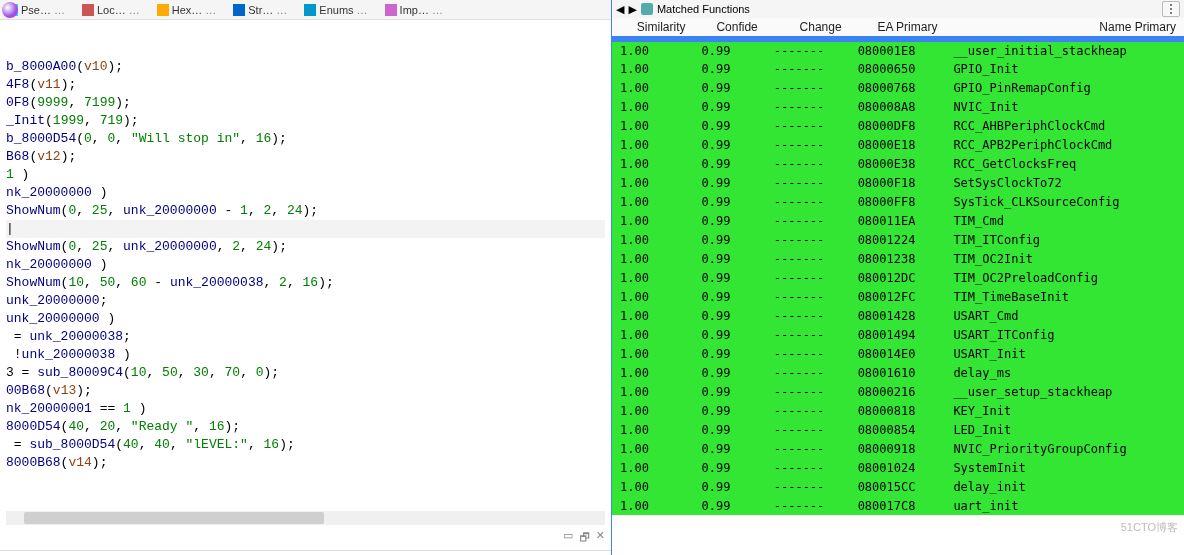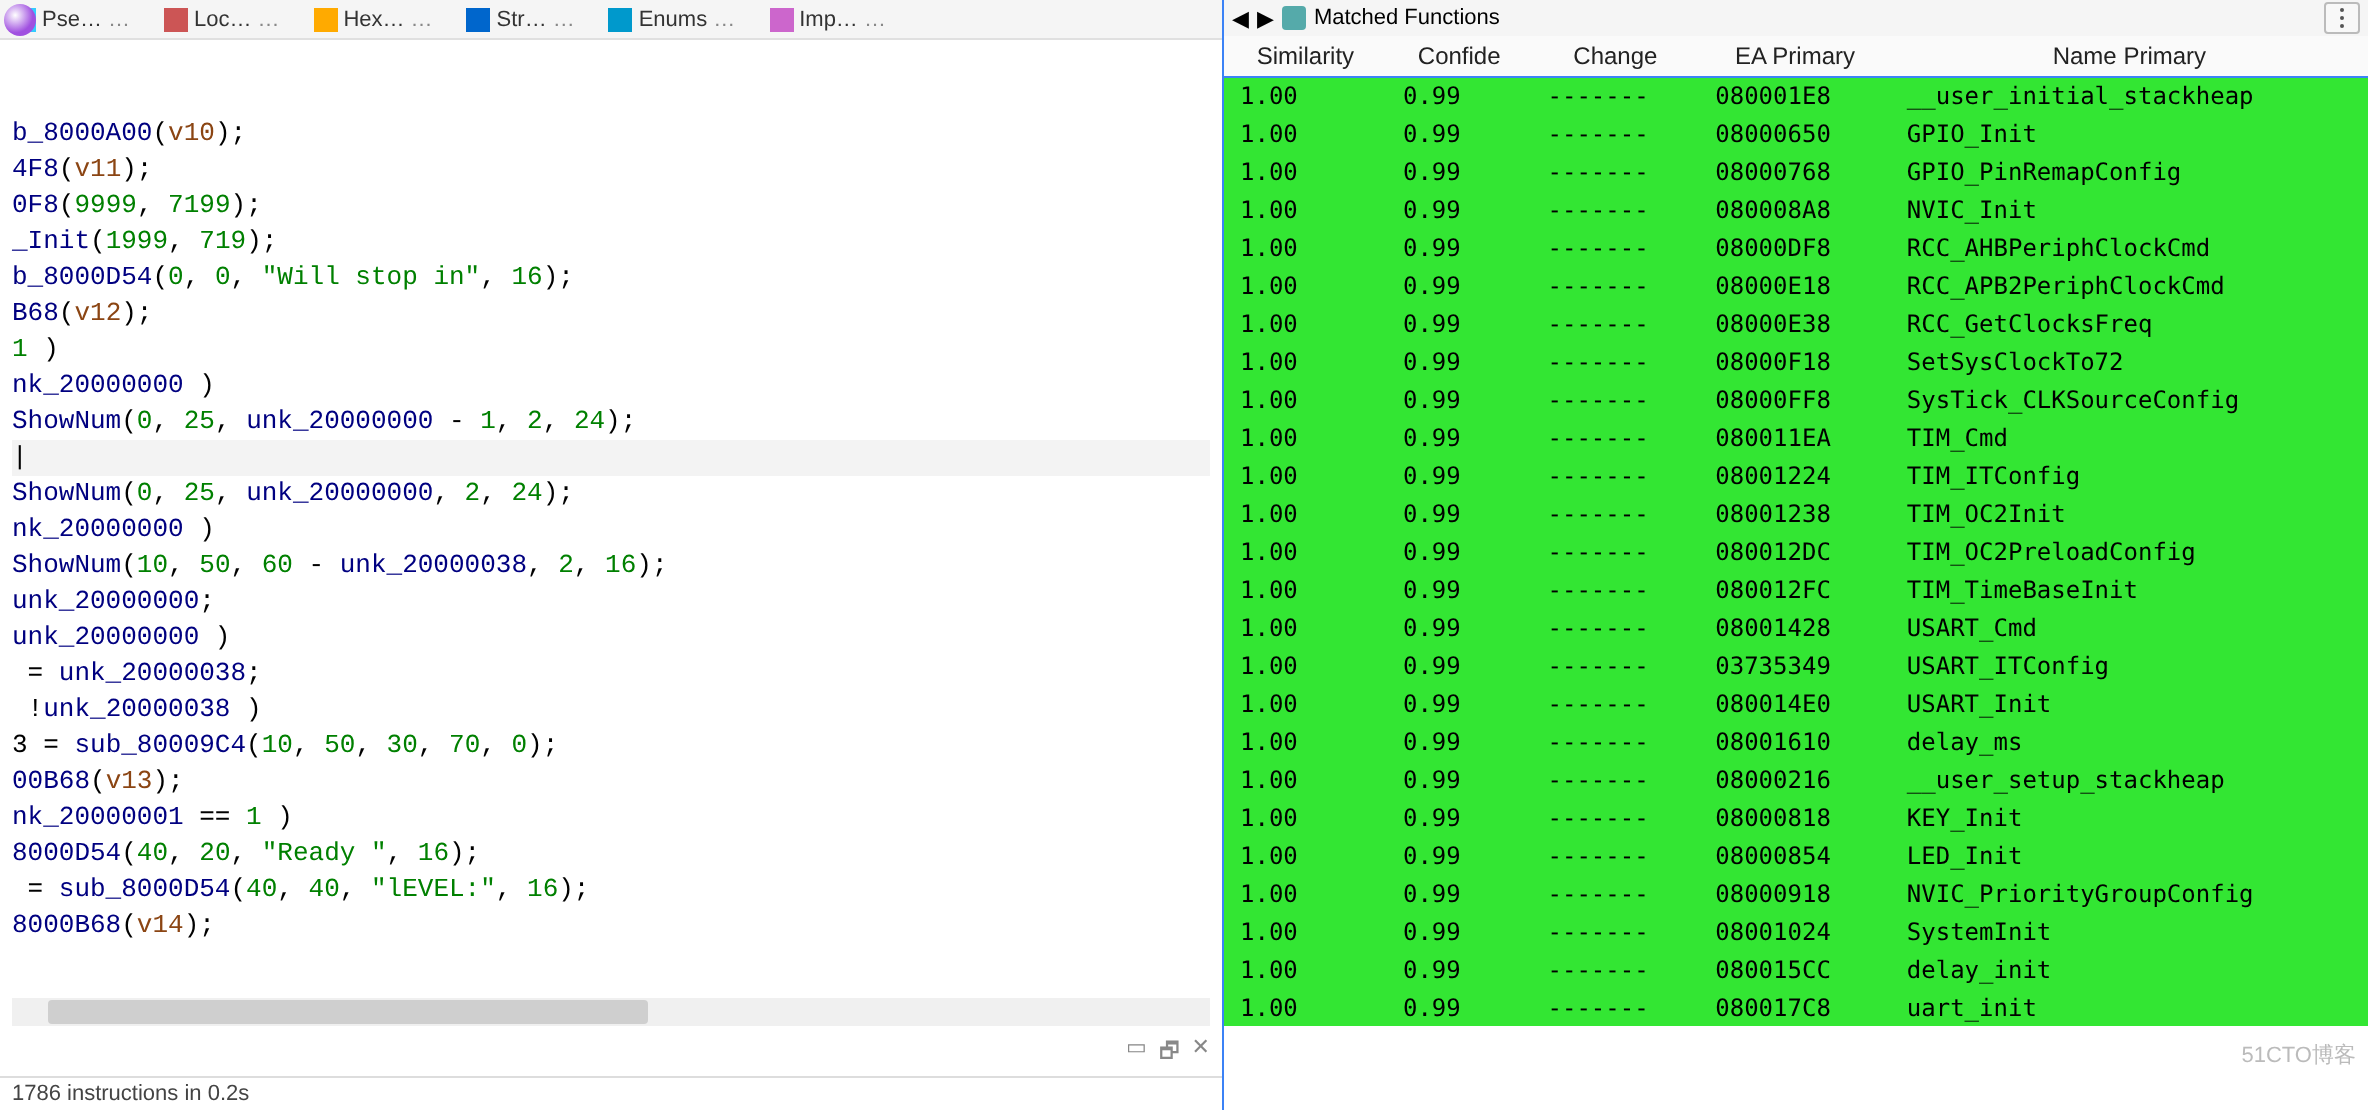--- a/index.html
+++ b/index.html
@@ -22,21 +22,21 @@
 .hscroll { height: 14px; background: #f0f0f0; position: relative; margin: 0 6px 2px 6px; }
 .hscroll .thumb { position: absolute; left: 18px; top: 1px; height: 12px; width: 50%; background: #cfcfcf; border-radius: 2px; }
 .sub-icons { display:flex; justify-content:flex-end; gap:6px; padding:2px 6px; color:#888; font-size:11px; }
 .bottom { font-size: 11px; color: #444; padding: 2px 6px; border-top:1px solid #ddd; }
 
 .right-pane { flex: 1; display: flex; flex-direction: column; position: relative; }
 .right-head { display: flex; align-items: center; height: 18px; padding: 0 4px; gap: 4px; background: #f5f5f5; font-size: 11px; }
 .right-head .ricon { width: 12px; height: 12px; background: #5aa; border-radius: 2px; }
 .table-wrap { flex: 1; overflow: hidden; }
 table { border-collapse: collapse; width: 100%; font-family: "Segoe UI", Tahoma, sans-serif; font-size: 12px; }
-thead th { text-align: center; background: #fafafa; border-bottom: 1px solid #3b82f6; padding: 2px 8px; font-weight: normal; color: #222; height: 20px; }
+thead th { text-align: right; background: #fafafa; border-bottom: 6px solid #3b82f6; padding: 2px 8px; font-weight: normal; color: #222; height: 20px; }
 tbody td { padding: 1.5px 8px; background: #33e633; color: #000; font-family: Consolas, monospace; font-size: 12px; height: 19px; }
 .corner-menu { position: absolute; top: 1px; right: 4px; width: 18px; height: 16px; border: 1px solid #bbb; background: #f8f8f8; display:flex; flex-direction:column; justify-content:center; align-items:center; gap:2px; cursor:pointer; border-radius:2px;}
 .corner-menu i{ width:2px; height:2px; background:#555; border-radius:50%;}
 .watermark { position:absolute; right:6px; bottom:20px; font-size:11px; color:#bbb; }
 .purple-dot { position:absolute; left:2px; top:2px; width:16px; height:16px; background: radial-gradient(circle at 35% 35%, #fff, #a050e0 60%); border-radius:50%; z-index:5;}
 </style>
 </head>
 <body>
 
 <div class="purple-dot"></div>
@@ -80,21 +80,20 @@
     </div>
     <div class="hscroll">
         <div class="thumb"></div>
       </div>
     <div class="sub-icons">
       <span>▭</span>
       <span>🗗</span>
       <span>✕</span>
     </div>
     <div class="bottom">
-      <div>1786 instructions in 0.2s</div>
     </div>
   </div>
 
   <div class="right-pane">
     <div class="right-head">
       <span>◀</span>
       <span>▶</span>
       <span class="ricon"></span>
       <span>Matched Functions</span>
     </div>
@@ -217,21 +216,21 @@
               <td>1.00</td>
               <td>0.99</td>
               <td>-------</td>
               <td>08001428</td>
               <td>USART_Cmd</td>
             </tr>
             <tr>
               <td>1.00</td>
               <td>0.99</td>
               <td>-------</td>
-              <td>03735349</td>
+              <td>08001494</td>
               <td>USART_ITConfig</td>
             </tr>
             <tr>
               <td>1.00</td>
               <td>0.99</td>
               <td>-------</td>
               <td>080014E0</td>
               <td>USART_Init</td>
             </tr>
             <tr>

